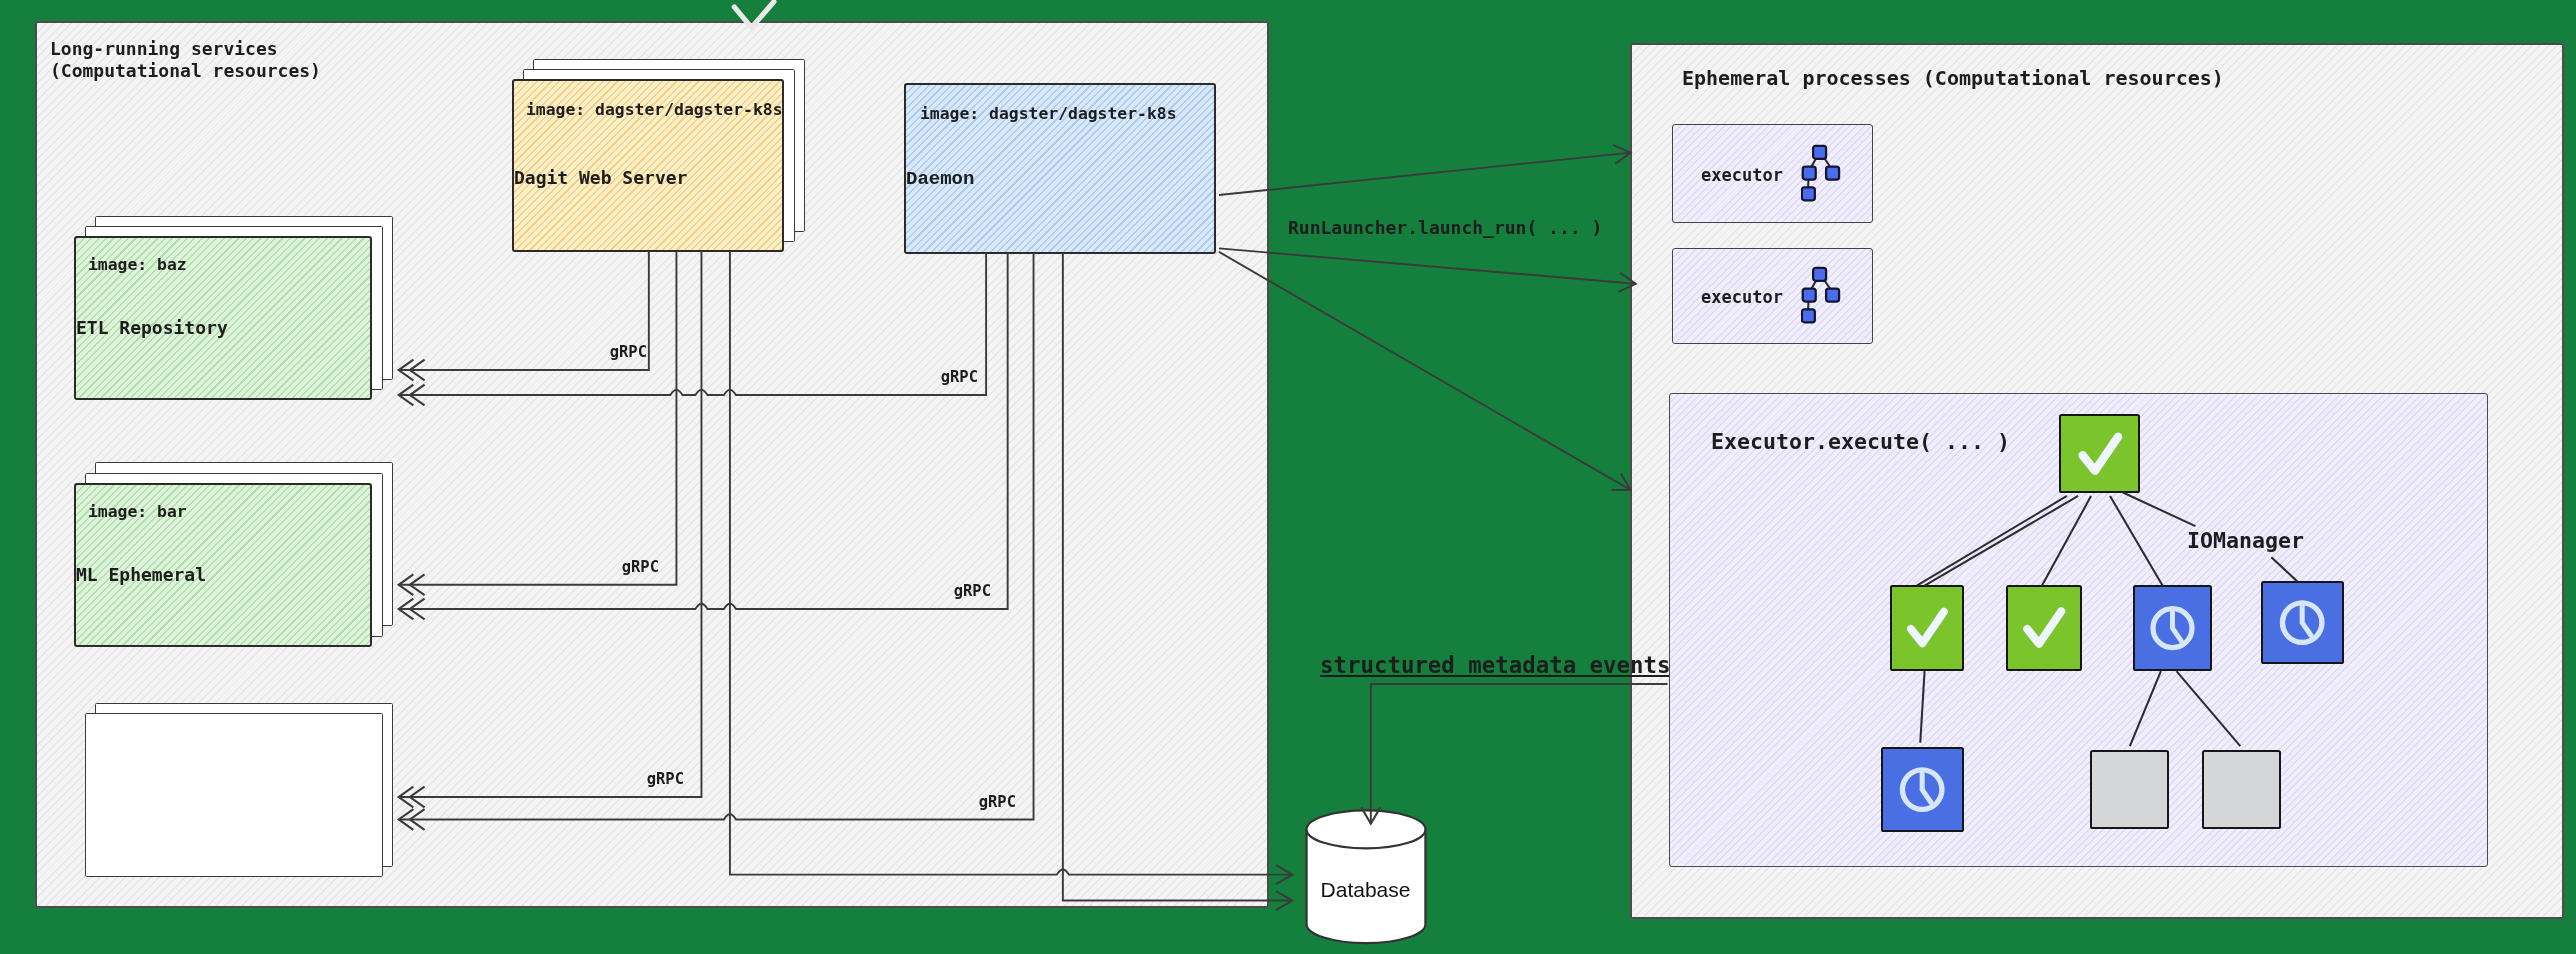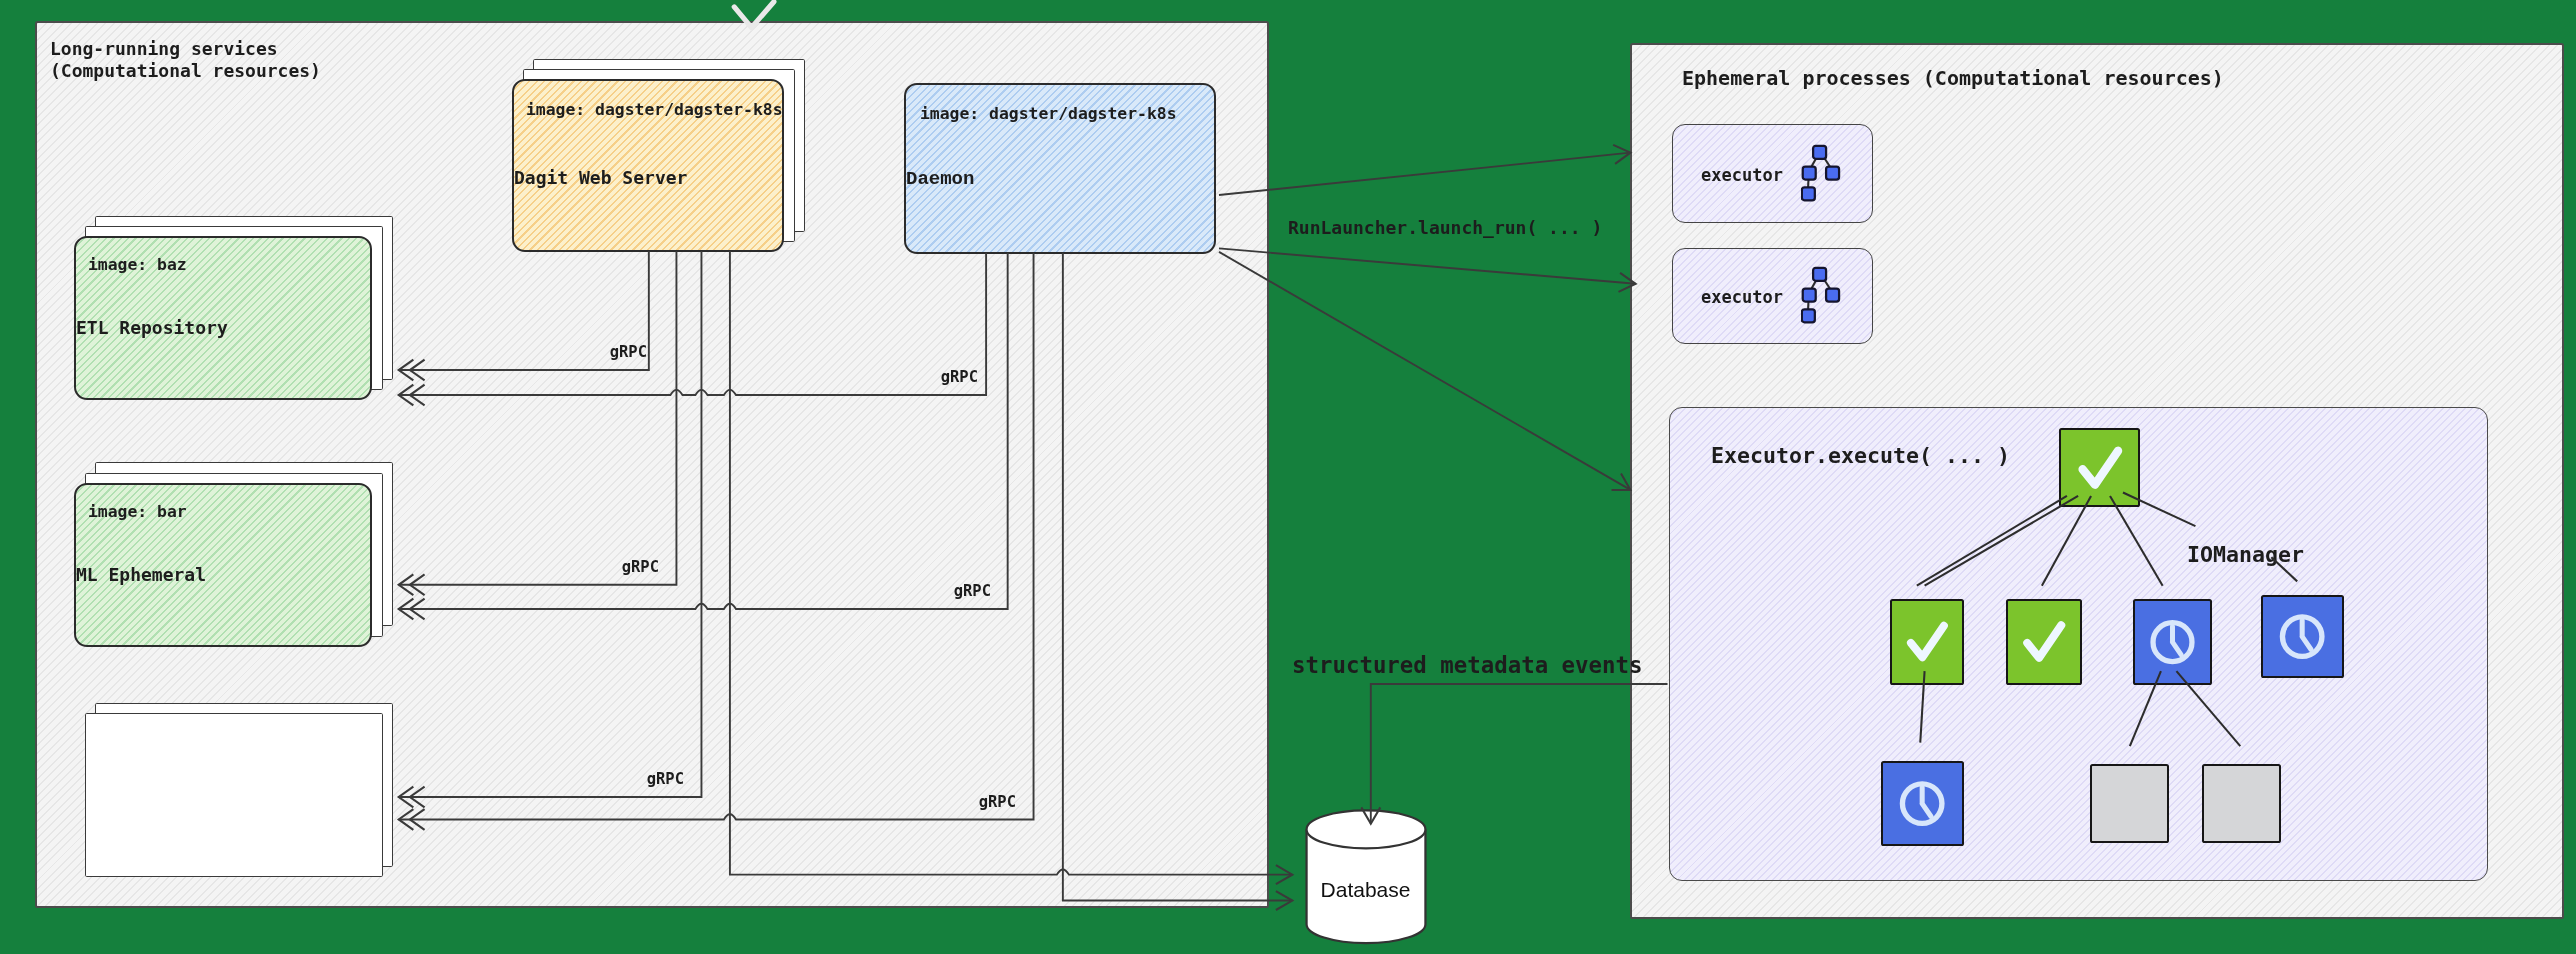--- a/index.html
+++ b/index.html
@@ -2,21 +2,21 @@
 <html style="font-size:14px"><head>
 <meta charset="utf-8">
 <style>
   html,body{margin:0;padding:0;background:#ffffff;}
   #stage{position:relative;width:2576px;height:954px;background:#15803d;overflow:hidden;
          font-family:"DejaVu Sans Mono","Liberation Mono",monospace;color:#1d1d1d;}
   .abs{position:absolute;box-sizing:border-box;}
   .panel{position:absolute;box-sizing:border-box;border:2.2px solid #4c4c4c;border-radius:2.6px;
          background-color:#f4f4f4;
          background-image:repeating-linear-gradient(135deg,rgba(130,130,130,0.12) 0px,rgba(130,130,130,0.12) 1.4px,transparent 1.4px,transparent 6px);}
-  .box{position:absolute;box-sizing:border-box;border:2.2px solid #2b2b2b;border-radius:13px;}
+  .box{position:absolute;box-sizing:border-box;border:2.2px solid #2b2b2b;border-radius:3px;}
   .page{position:absolute;box-sizing:border-box;border:1.9px solid #3a3a3a;border-radius:1.7px;background:#ffffff;}
   .hatch-orange{background-color:#fcf0cb;background-image:repeating-linear-gradient(135deg,rgba(240,175,70,0.50) 0 1.6px,transparent 1.6px 5.2px);}
   .hatch-blue{background-color:#d9e9f9;background-image:repeating-linear-gradient(135deg,rgba(120,170,230,0.45) 0 1.6px,transparent 1.6px 5.2px);}
   .hatch-green{background-color:#dff3d8;background-image:repeating-linear-gradient(135deg,rgba(120,200,130,0.45) 0 1.6px,transparent 1.6px 5.2px);}
   .hatch-lav{background-color:#f0eefc;background-image:repeating-linear-gradient(135deg,rgba(160,150,225,0.22) 0 1.4px,transparent 1.4px 5.2px);}
   .image-label{position:absolute;font-size:16.4px;font-weight:bold;white-space:nowrap;}
   .box-name{position:absolute;left:0;width:100%;font-size:18px;font-weight:bold;white-space:nowrap;}
   .grpc{position:absolute;width:52px;text-align:right;font-size:15.5px;font-weight:bold;}
   .node{position:absolute;box-sizing:border-box;border:2.6px solid #161616;border-radius:2.6px;
         display:flex;align-items:center;justify-content:center;}
@@ -74,21 +74,21 @@
   <div class="page" style="left:85px;top:713px;width:298px;height:164px;"></div>
 
   <div class="grpc" style="left:595px;top:343px;">gRPC</div>
   <div class="grpc" style="left:926px;top:368px;">gRPC</div>
   <div class="grpc" style="left:607px;top:558px;">gRPC</div>
   <div class="grpc" style="left:939px;top:582px;">gRPC</div>
   <div class="grpc" style="left:632px;top:770px;">gRPC</div>
   <div class="grpc" style="left:964px;top:793px;">gRPC</div>
 
   <div class="lbl" style="left:1288px;top:217px;font-size:18px;">RunLauncher.launch_run( ... )</div>
-  <div class="lbl" style="left:1292px;top:652px;font-size:22.4px;">structured metadata events</div>
+  <div class="lbl" style="left:1320px;top:652px;font-size:22.4px;text-decoration:underline;">structured metadata events</div>
 
   <div class="box hatch-lav" style="left:1672px;top:124px;width:201px;height:99px;border-width:1.9px;border-color:#444;">
     <span class="exec-label" style="left:28px;top:40px;">executor</span>
     <svg class="abs" style="left:128px;top:19px;" width="45" height="59" viewBox="0 0 52 68">
       <g stroke="#2c2c2c" stroke-width="2.4" fill="none">
         <line x1="21" y1="10" x2="10" y2="30"></line>
           <line x1="23" y1="10" x2="36" y2="30"></line>
           <line x1="9" y1="34" x2="8" y2="54"></line>
       </g>
       <g fill="#4a6cf0" stroke="#15152e" stroke-width="2.6">
@@ -109,21 +109,21 @@
       </g>
       <g fill="#4a6cf0" stroke="#15152e" stroke-width="2.6">
         <rect x="14" y="2" width="15" height="15" rx="3"></rect>
         <rect x="2" y="26" width="15" height="15" rx="3"></rect>
         <rect x="29" y="26" width="15" height="15" rx="3"></rect>
         <rect x="1" y="50" width="15" height="15" rx="3"></rect>
       </g>
     </svg>
   </div>
 
-  <div class="box hatch-lav" style="left:1669px;top:393px;width:819px;height:474px;border-width:1.9px;border-color:#4a4a4a;margin-top:14px;">
+  <div class="box hatch-lav" style="left:1669px;top:393px;width:819px;height:474px;border-width:1.9px;border-color:#4a4a4a;">
     <div class="lbl" style="left:41px;top:35px;font-size:21.6px;">Executor.execute( ... )</div>
     <div class="lbl" style="left:513px;top:134px;width:125px;text-align:center;font-size:21.6px;">IOManager</div>
 
     <div class="node green" style="left:389px;top:20px;width:81px;height:79px;">
       <svg width="82%" height="82%" viewBox="0 0 40 40">
           <path d="M9 21 L17 31 L32 9" fill="none" stroke="#eef7ff" stroke-width="5.5" stroke-linecap="round" stroke-linejoin="round"></path>
         </svg>
     </div>
     <div class="node green" style="left:220px;top:191px;width:74px;height:86px;">
       <svg width="82%" height="72%" viewBox="0 0 40 40">

